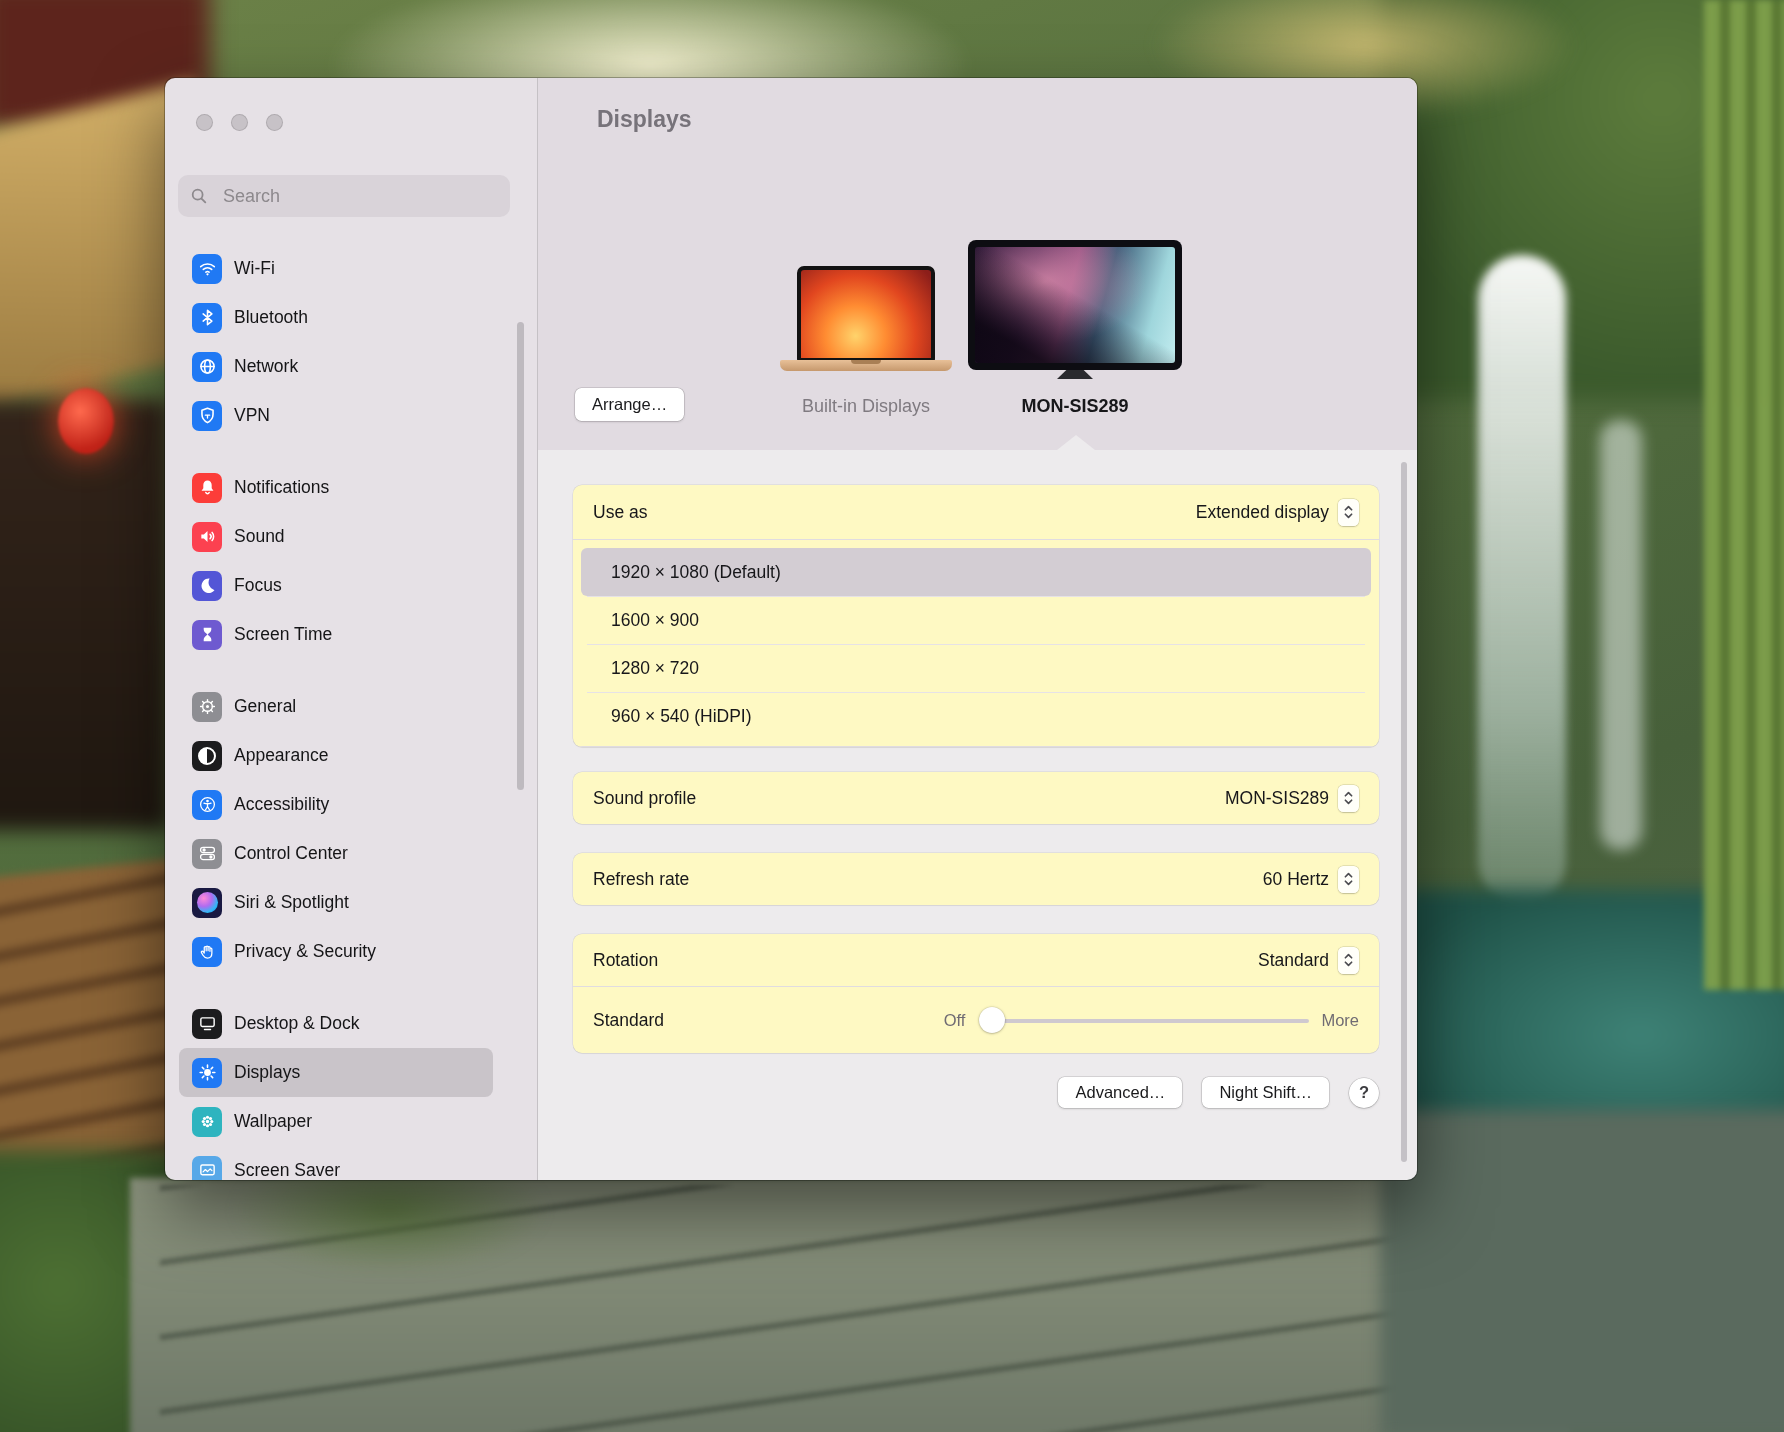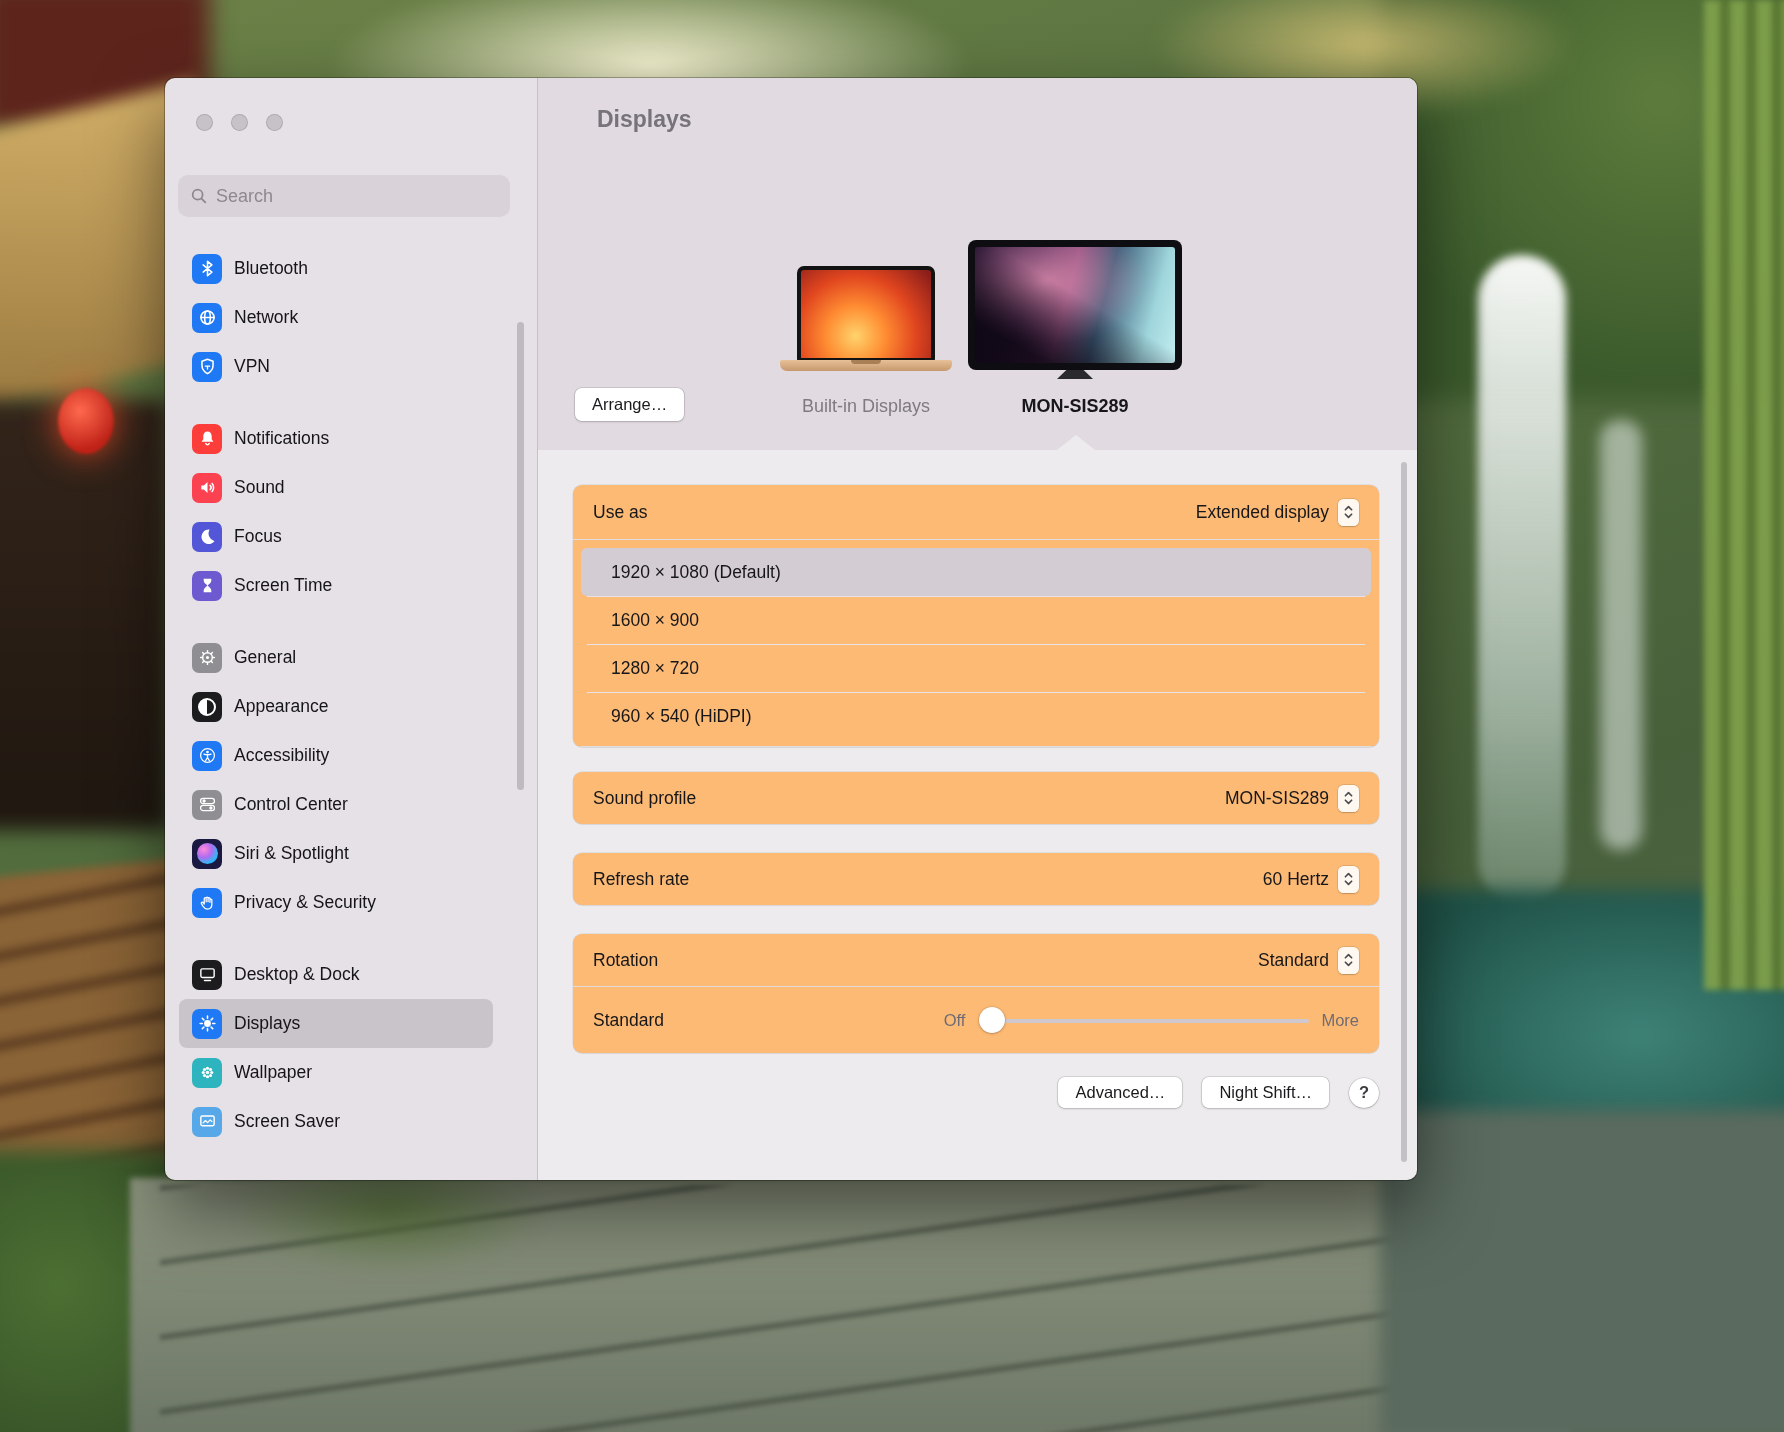--- a/index.html
+++ b/index.html
@@ -48,21 +48,21 @@
     border-radius:10px; overflow:hidden; display:flex;
     box-shadow:0 30px 70px rgba(0,0,0,.5), 0 0 0 1px rgba(0,0,0,.28); }
 
   
   .sidebar { position:relative; width:373px; flex:none; background:#e6e1e6;
     border-right:1px solid rgba(0,0,0,.14); }
   .traffic { position:absolute; left:31px; top:36px; display:flex; gap:18px; }
   .t-dot { width:17px; height:17px; border-radius:50%; background:#c7c2c7;
     box-shadow:inset 0 0 0 1px rgba(0,0,0,.12); }
   .search { position:absolute; left:13px; top:97px; width:332px; height:42px; border-radius:10px;
-    background:#d9d3d9; display:flex; align-items:center; gap:8px; padding:0 12px; }
+    background:#d9d3d9; display:flex; align-items:center; gap:15px; padding:0 12px; }
   .search svg { flex:none; }
   .search input { flex:1; background:transparent; border:none; outline:none;
     font:18px "Liberation Sans",sans-serif; color:#1a1a1c; }
   .search input::placeholder { color:#8d898d; }
   .nav { position:absolute; left:14px; right:44px; top:166px; }
   .sb-group { margin-bottom:23px; }
   .sb-item { height:49px; display:flex; align-items:center; gap:12px; padding:0 13px;
     border-radius:8px; font-size:17.5px; color:#151517; }
   .sb-item.selected { background:#c9c4c9; }
   .sb-icon { width:30px; height:30px; border-radius:7px; flex:none;
@@ -107,21 +107,21 @@
   .btn { background:#fff; border:none; border-radius:6.5px; padding:6px 17px;
     font:16.5px "Liberation Sans",sans-serif; color:#1a1a1c;
     box-shadow:0 0 0 0.5px rgba(0,0,0,.2), 0 1px 2.5px rgba(0,0,0,.15); }
   .arrange-btn { position:absolute; left:37px; top:310px; height:33px; }
 
   .notch { position:absolute; left:519px; bottom:0; width:0; height:0;
     border-left:19px solid transparent; border-right:19px solid transparent;
     border-bottom:15px solid #edebed; }
 
   .pane-body { flex:1; padding:35px 38px 0 35px; }
-  .group { background:#fdba74; border-radius:9px;
+  .group { background:#fef9c3; border-radius:9px;
     box-shadow:0 0 0 0.5px rgba(0,0,0,.1), 0 1px 1px rgba(0,0,0,.04); overflow:hidden; }
   .g1 { margin-bottom:25px; } .g2 { margin-bottom:29px; } .g3 { margin-bottom:29px; }
   .row { display:flex; align-items:center; justify-content:space-between;
     min-height:52px; padding:0 20px; font-size:17.5px; color:#17171a; }
   .row-tall { min-height:54px; }
   .sep { height:1px; background:#e0dce0; }
   .value { display:flex; align-items:center; gap:9px; font-size:17.5px; color:#17171a; }
   .stepper { width:21px; height:27px; border-radius:5.5px; background:rgba(255,255,255,.9);
     box-shadow:0 0 0 0.5px rgba(0,0,0,.14), 0 0.5px 1.5px rgba(0,0,0,.18);
     display:flex; align-items:center; justify-content:center; flex:none; }
@@ -189,20 +189,31 @@
           <circle cx="8.5" cy="8.5" r="5.5"></circle>
             <path d="M12.8 12.8 L17 17"></path>
         </svg>
         <input type="text" placeholder="Search" style="">
       </div>
       <nav class="nav">
           <div class="sb-group">
             <div class="sb-item">
               <span class="sb-icon" style="background: rgb(32, 121, 244);">
                 <svg viewBox="0 0 24 24" width="19" height="19" fill="none" stroke="#fff" stroke-width="2" stroke-linecap="round" stroke-linejoin="round" aria-hidden="true">
+                  <path d="M3.4 9.6C8.2 5.3 15.8 5.3 20.6 9.6"></path>
+                  <path d="M6.7 13.2c3-2.6 7.6-2.6 10.6 0"></path>
+                  <path d="M10 16.6c1.2-1 2.8-1 4 0"></path>
+                  <circle cx="12" cy="19.3" r="1.4" fill="#fff" stroke="none"></circle>
+                </svg>
+              </span>
+              <span class="sb-label">Wi-Fi</span>
+            </div>
+            <div class="sb-item">
+              <span class="sb-icon" style="background: rgb(32, 121, 244);">
+                <svg viewBox="0 0 24 24" width="19" height="19" fill="none" stroke="#fff" stroke-width="2" stroke-linecap="round" stroke-linejoin="round" aria-hidden="true">
                   <path d="M6.5 7.5l11 9L12 21V3l5.5 4.5-11 9"></path>
                 </svg>
               </span>
               <span class="sb-label">Bluetooth</span>
             </div>
             <div class="sb-item">
               <span class="sb-icon" style="background: rgb(32, 121, 244);">
                 <svg viewBox="0 0 24 24" width="19" height="19" fill="none" stroke="#fff" stroke-width="2" stroke-linecap="round" stroke-linejoin="round" aria-hidden="true">
                   <circle cx="12" cy="12" r="8.3"></circle>
                   <path d="M3.7 12h16.6"></path>

